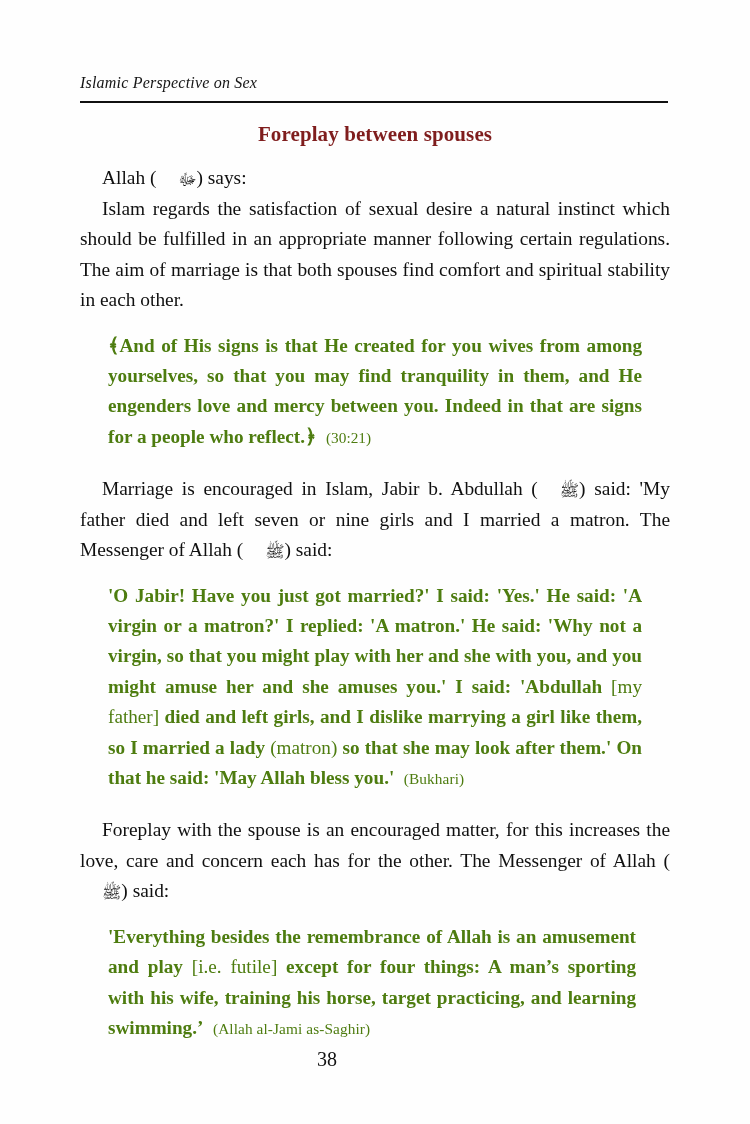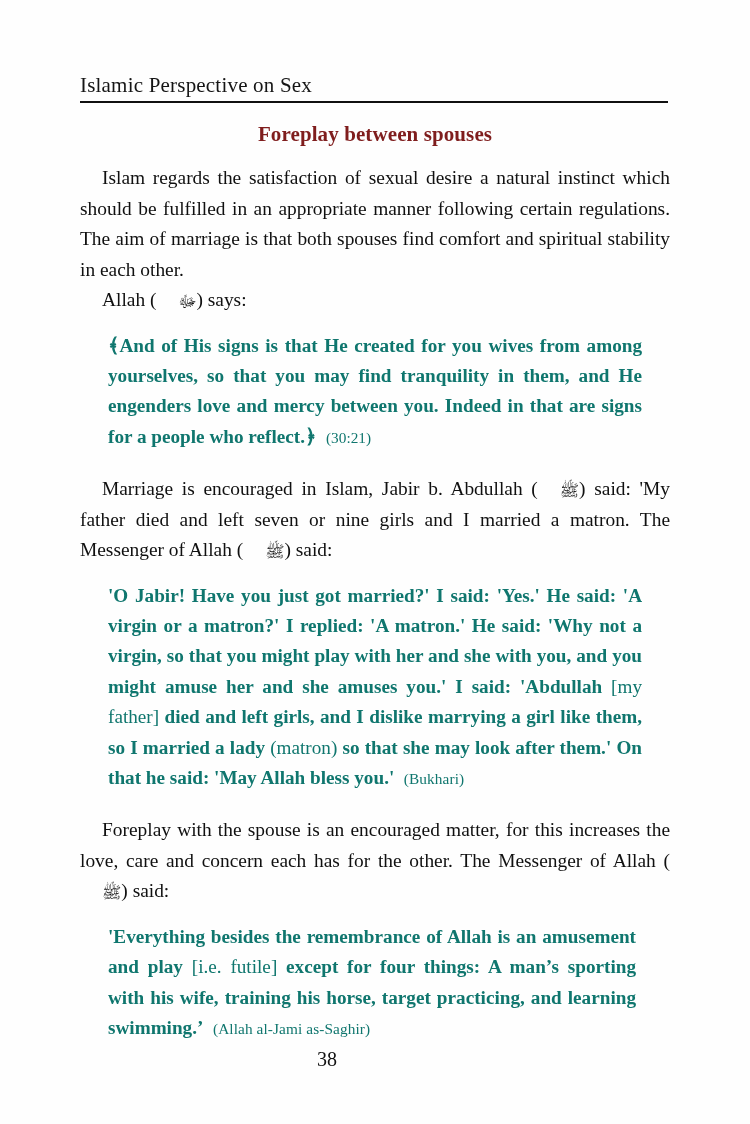--- a/index.html
+++ b/index.html
@@ -25,21 +25,22 @@
   }
 
   
   .running-header {
     position: absolute;
     left: 80px;
     top: 74px;
     width: 588px;
   }
   .running-header-title {
-    font-size: 21px;
+    font-style: italic;
+    font-size: 16px;
     letter-spacing: 0.2px;
     color: #151515;
     line-height: 1.1;
     white-space: nowrap;
   }
   .header-rule {
     position: absolute;
     left: 80px;
     top: 101px;
     width: 588px;
@@ -82,21 +83,21 @@
   .quote-block {
     margin: 0;
     padding: 0 0 0 28px;
     width: 562px;
     box-sizing: border-box;
     font-weight: bold;
     font-size: 19.2px;
     line-height: 30.4px;
     text-align: justify;
     text-justify: inter-word;
-    color: #0f766e;
+    color: #4d7c0f;
   }
   .quote-block.narrow {
     width: 556px;
   }
   .q-normal {
     font-weight: normal;
   }
   .citation {
     font-weight: normal;
     font-size: 15.3px;
@@ -135,23 +136,23 @@
 
   <div class="running-header">
     <div class="running-header-title">Islamic Perspective on Sex</div>
   </div>
   <div class="header-rule"></div>
 
   <div class="content">
 
     <h1 class="section-title">Foreplay between spouses</h1>
 
+    <p class="body-para"><span>Allah (</span><span class="honorific">ﷻ</span><span>) says:</span></p>
+
     <p class="body-para"><span>Islam regards the satisfaction of sexual desire a natural instinct which should be fulfilled in an appropriate manner following certain regulations. The aim of marriage is that both spouses find comfort and spiritual stability in each other.</span></p>
-
-    <p class="body-para"><span>Allah (</span><span class="honorific">ﷻ</span><span>) says:</span></p>
 
     <div class="gap-md"></div>
 
     <p class="quote-block"><span class="orn">﴾</span><span>And of His signs is that He created for you wives from among yourselves, so that you may find tranquility in them, and He engenders love and mercy between you. Indeed in that are signs for a people who reflect.</span><span class="orn">﴿</span>&nbsp;&nbsp;<span class="citation">(30:21)</span></p>
 
     <div class="gap-lg"></div>
 
     <p class="body-para"><span>Marriage is encouraged in Islam, Jabir b. Abdullah (</span><span class="honorific">ﷺ</span><span>) said: 'My father died and left seven or nine girls and I married a matron. The Messenger of Allah (</span><span class="honorific">ﷺ</span><span>) said:</span></p>
 
     <div class="gap-md"></div>

